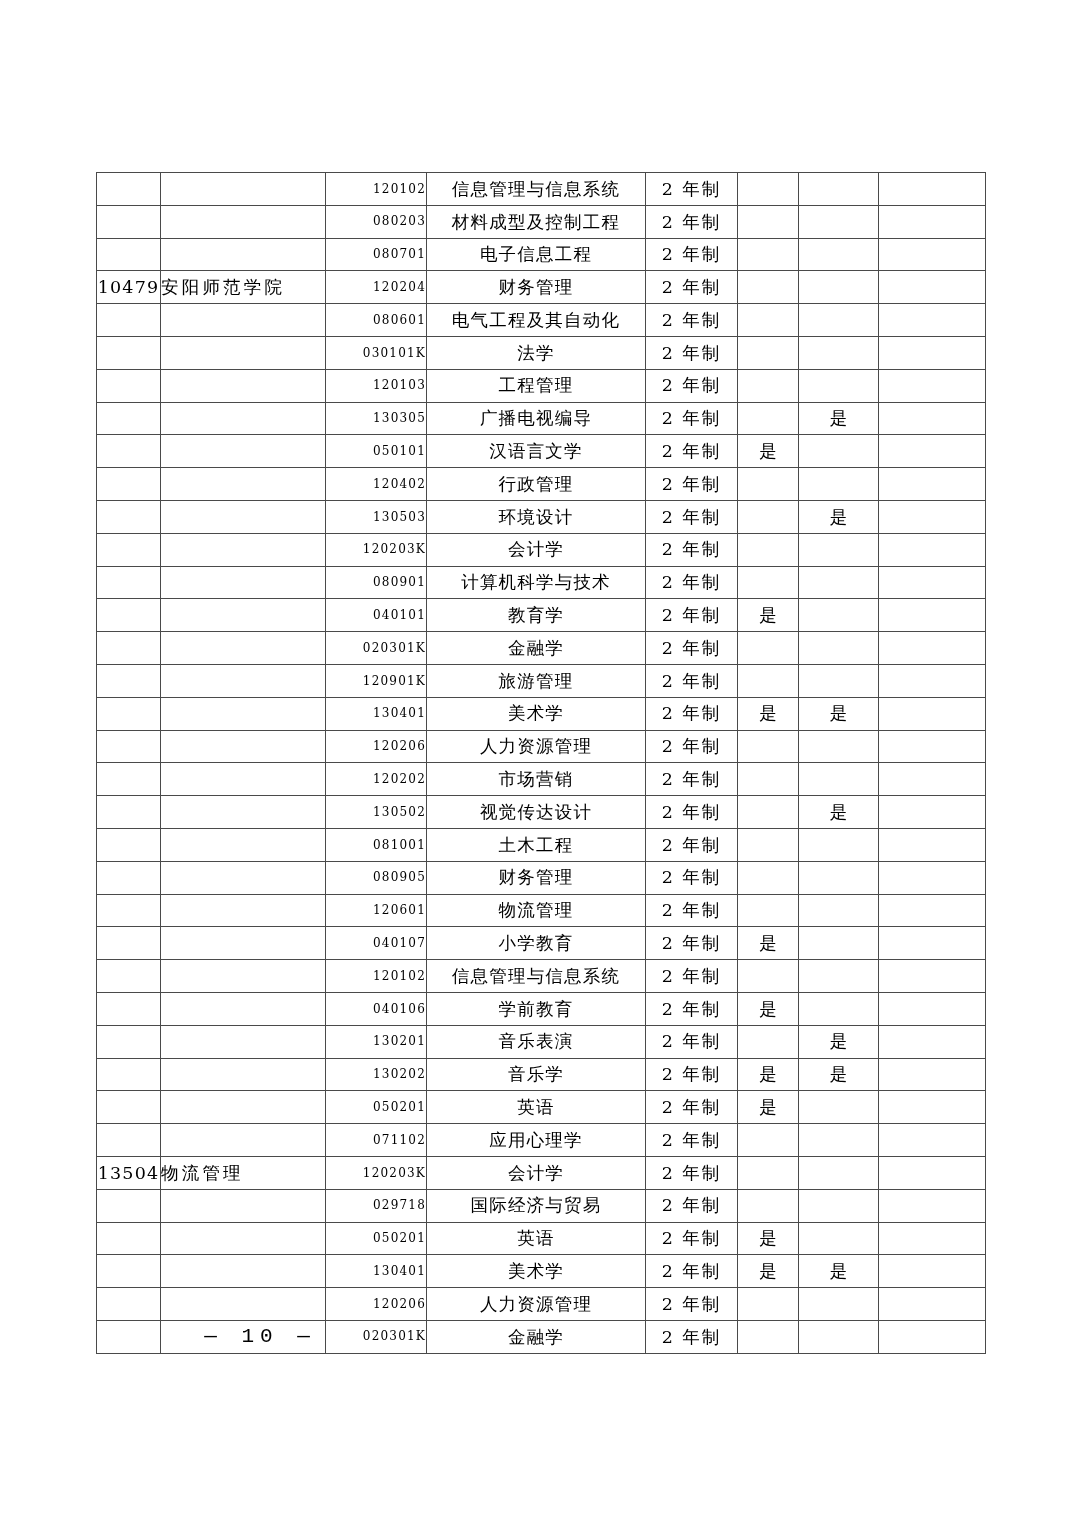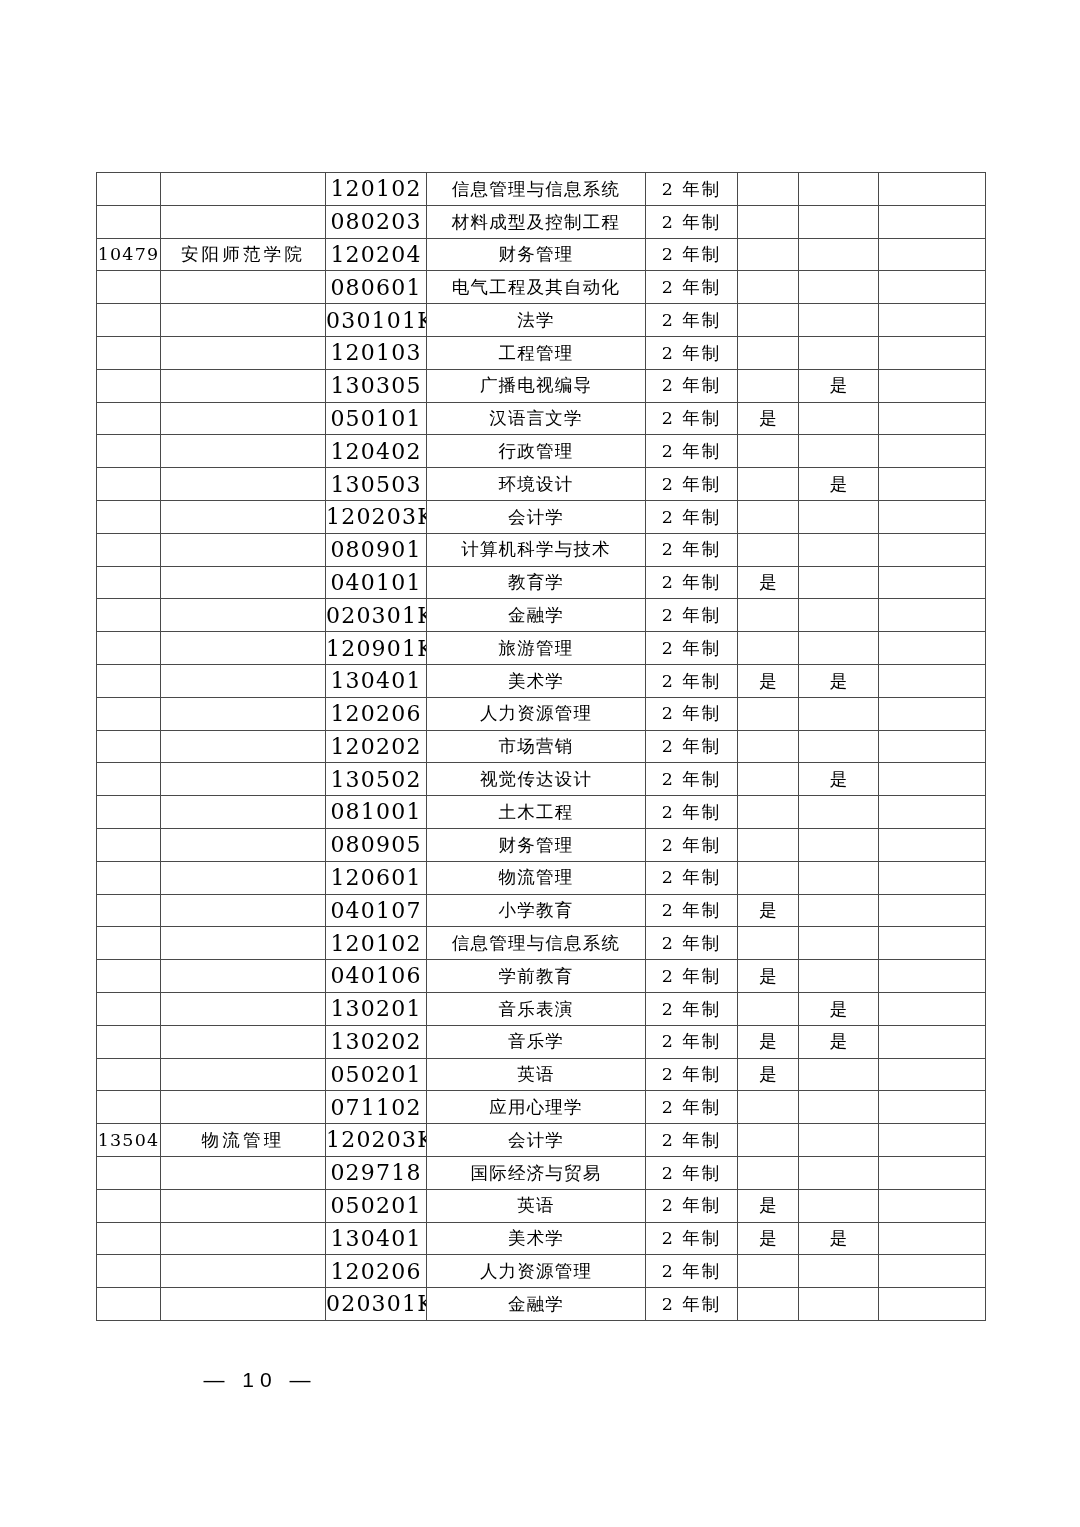--- a/index.html
+++ b/index.html
@@ -52,56 +52,56 @@
     white-space: nowrap;
     overflow: hidden;
   }
   td.cell-code {
     text-align: center;
     padding-right: 1px;
     letter-spacing: 1.2px;
     font-size: 17.5px;
   }
   td.cell-school {
-    text-align: center;
+    text-align: left;
     padding-left: 3px;
     letter-spacing: 3.2px;
     font-size: 17.5px;
     margin-left: 20px;
   }
   td.cell-mcode {
-    text-align: center;
+    text-align: right;
     padding-left: 6px;
     letter-spacing: 1.2px;
-    font-size: 22px;
+    font-size: 12px;
   }
   td.cell-mname {
     text-align: center;
     padding-left: 7px;
     letter-spacing: 1.2px;
     font-size: 17.5px;
   }
   td.cell-years {
     text-align: center;
     letter-spacing: 2px;
     font-size: 17.5px;
   }
   td.cell-flag {
     text-align: center;
     font-size: 17.5px;
   }
   .page-number {
     position: absolute;
     left: 0;
-    top: 1368px;
+    top: 1325px;
     width: 520px;
     text-align: center;
     font-size: 21px;
     letter-spacing: 6px;
-    font-family: Liberation Sans, sans-serif;
+    font-family: Liberation Mono, monospace;
   }
 </style>
 </head>
 <body>
 
 <div class="page">
 
   <div class="table-wrap">
     <table class="major-table">
       <colgroup>
@@ -129,20 +129,30 @@
             <td class="cell-code"></td>
             <td class="cell-school"></td>
             <td class="cell-mcode">080203</td>
             <td class="cell-mname">材料成型及控制工程</td>
             <td class="cell-years">2 年制</td>
             <td class="cell-flag"></td>
             <td class="cell-flag"></td>
             <td class="cell-flag"></td>
           </tr>
           <tr>
+            <td class="cell-code"></td>
+            <td class="cell-school"></td>
+            <td class="cell-mcode">080701</td>
+            <td class="cell-mname">电子信息工程</td>
+            <td class="cell-years">2 年制</td>
+            <td class="cell-flag"></td>
+            <td class="cell-flag"></td>
+            <td class="cell-flag"></td>
+          </tr>
+          <tr>
             <td class="cell-code">10479</td>
             <td class="cell-school">安阳师范学院</td>
             <td class="cell-mcode">120204</td>
             <td class="cell-mname">财务管理</td>
             <td class="cell-years">2 年制</td>
             <td class="cell-flag"></td>
             <td class="cell-flag"></td>
             <td class="cell-flag"></td>
           </tr>
           <tr>

